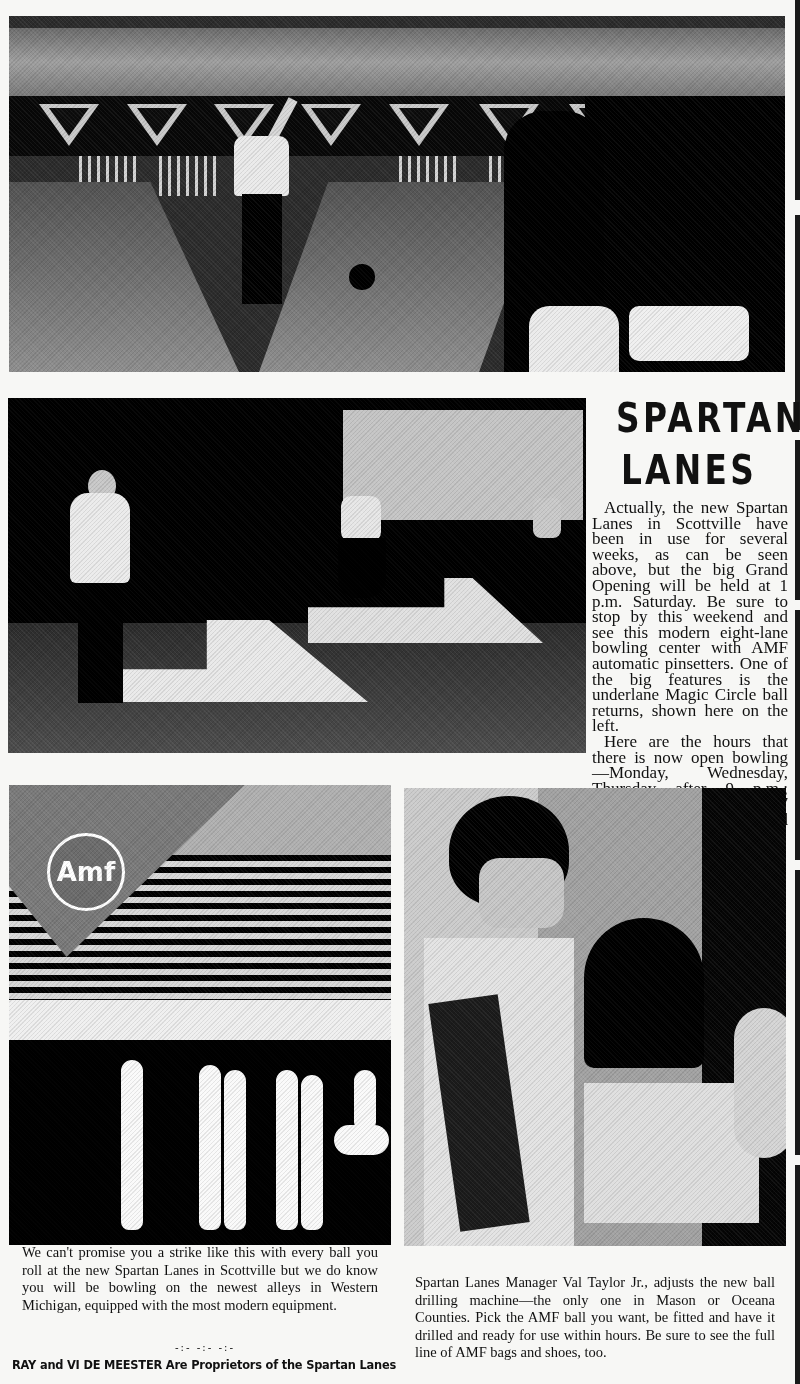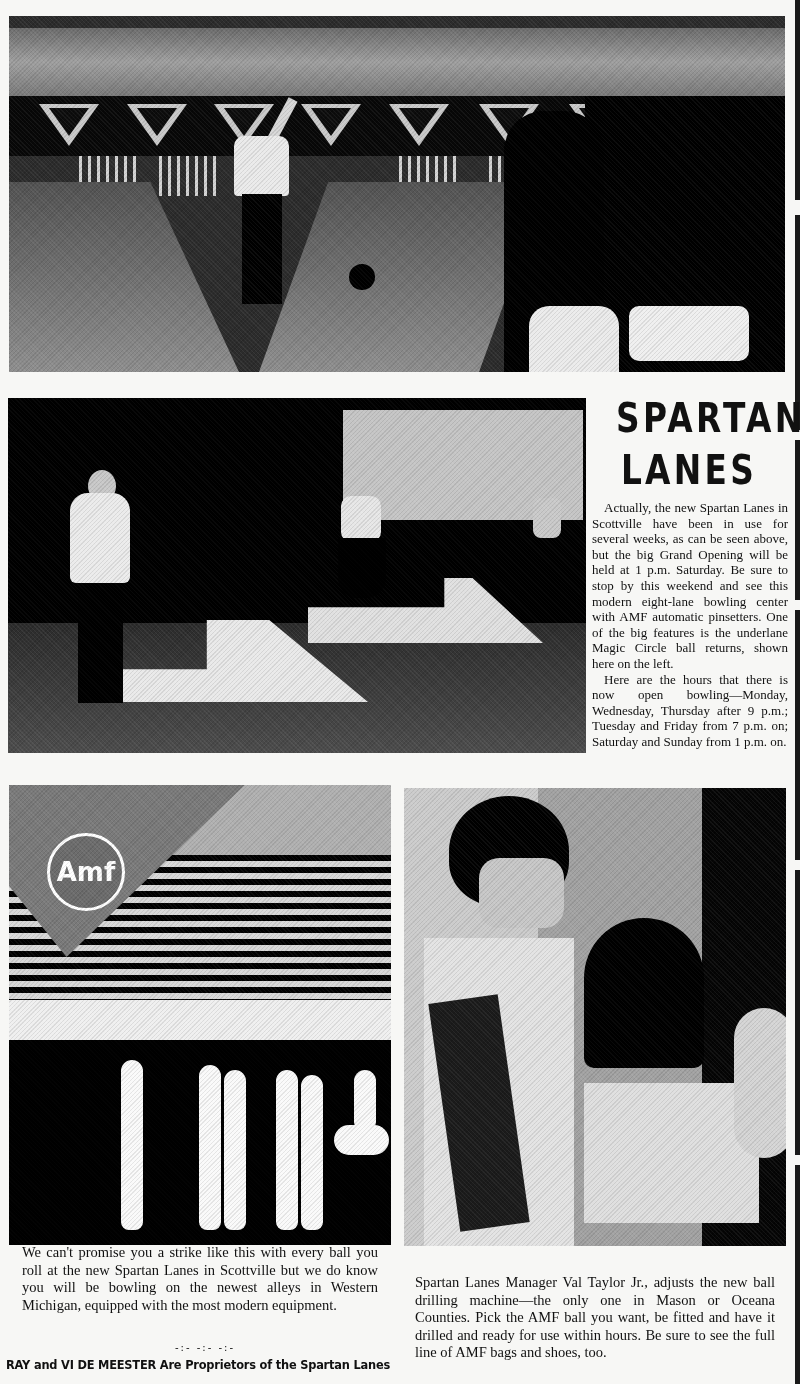--- a/index.html
+++ b/index.html
@@ -74,35 +74,35 @@
     #photo4 .box { position: absolute; left: 180px; top: 295px; width: 175px; height: 140px; background: #cfcfcf; }
     #photo4 .disc { position: absolute; left: 330px; top: 220px; width: 60px; height: 150px; background: #c6c6c6; border-radius: 30px; }
 
     .headline {
       position: absolute; left: 600px; top: 392px; width: 178px; text-align: center;
       font-family: "DejaVu Sans", sans-serif; font-weight: bold; font-size: 40px;
       letter-spacing: 4px; line-height: 52px; transform: scaleX(0.82); transform-origin: center top;
     }
     .article {
       position: absolute; left: 592px; top: 500px; width: 196px;
-      font-family: "Liberation Serif", serif; font-size: 13px; line-height: 15.6px;
+      font-family: "Liberation Serif", serif; font-size: 17px; line-height: 15.6px;
       text-align: justify; hyphens: manual;
     }
     .article p { margin: 0; text-indent: 12px; }
     .caption {
       position: absolute; font-family: "Liberation Serif", serif; font-size: 14.5px;
       line-height: 17.5px; text-align: justify;
     }
     #caption-left { left: 22px; top: 1244px; width: 356px; }
     #caption-right { left: 415px; top: 1250px; width: 360px; margin-top: 24px; }
     .sep { position: absolute; left: 160px; top: 1342px; width: 90px; text-align: center; font-size: 10px; letter-spacing: 2px; font-family: "DejaVu Sans", sans-serif; }
     .byline {
       position: absolute; left: 6px; top: 1358px; width: 390px;
       font-family: "DejaVu Sans", sans-serif; font-weight: bold; font-size: 11.4px;
-      white-space: nowrap; letter-spacing: -0.2px;
+      white-space: nowrap; letter-spacing: -0.2px; text-align: right;
     }
   </style>
 </head>
 <body>
 
 <div class="edge-bar" style="top:0;height:200px;"></div>
 <div class="edge-bar" style="top:215px;height:215px;"></div>
 <div class="edge-bar" style="top:440px;height:160px;"></div>
 <div class="edge-bar" style="top:610px;height:250px;"></div>
 <div class="edge-bar" style="top:870px;height:285px;"></div>

